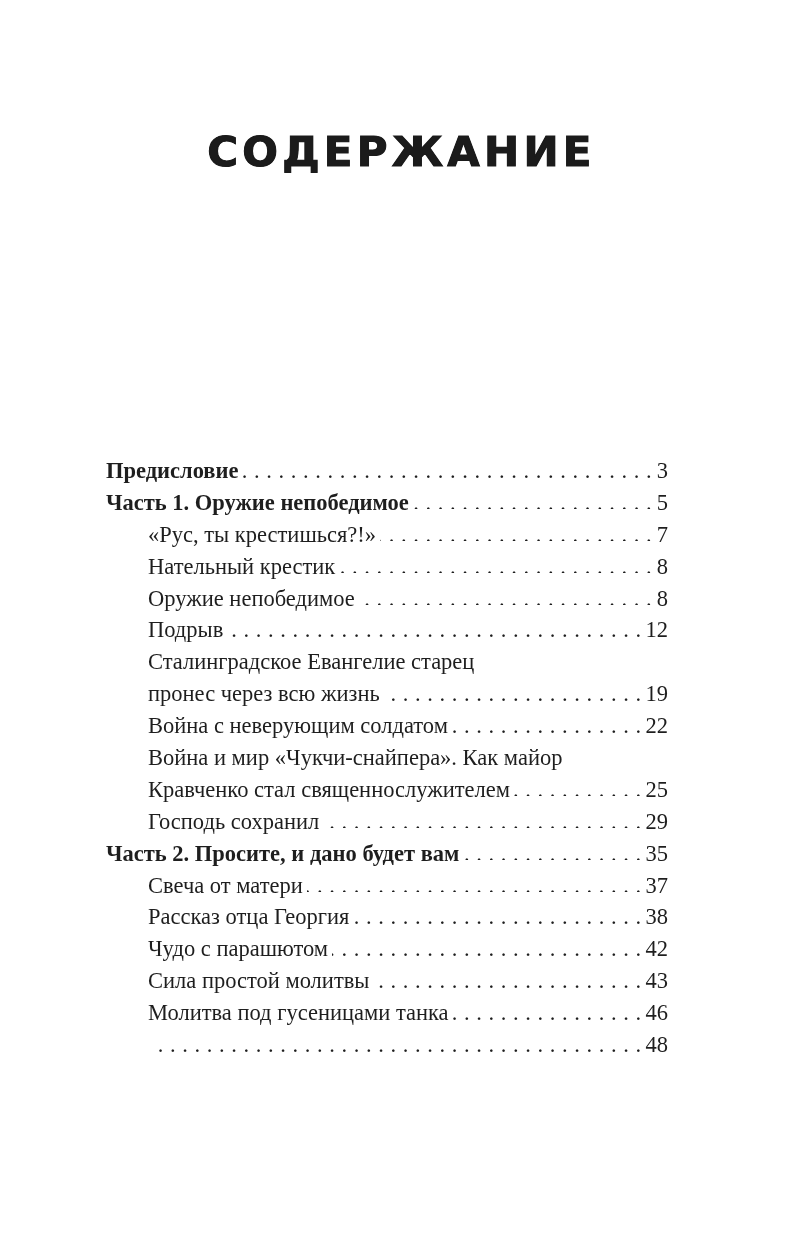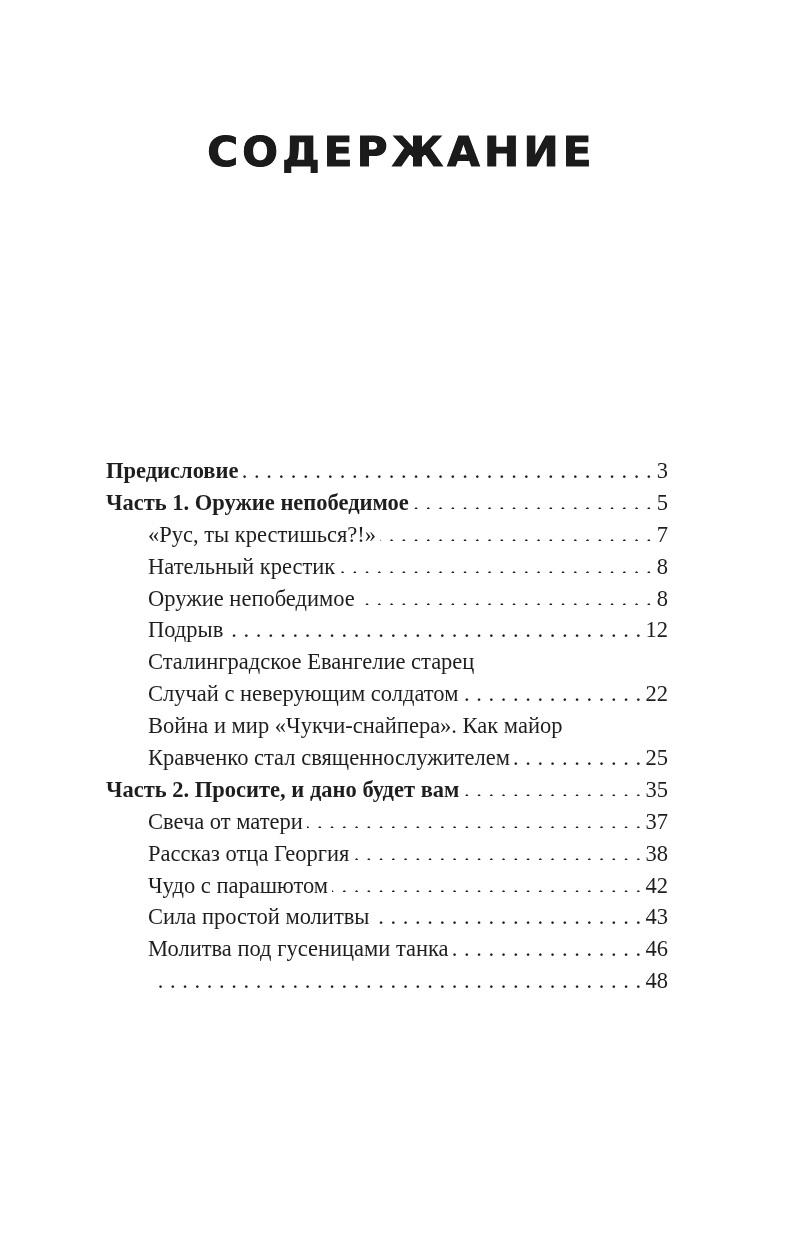--- a/index.html
+++ b/index.html
@@ -111,32 +111,42 @@
   <div class="toc-row sub">
     <span class="toc-label">Подрыв</span>
     <span class="toc-dots"></span>
     <span class="toc-page">12</span>
   </div>
   <div class="toc-row sub continuation">
     <span class="toc-label">Сталинградское Евангелие старец</span>
 
   </div>
   <div class="toc-row sub">
-    <span class="toc-label">Случай с неверующим солдатом</span>
+    <span class="toc-label">пронес через всю жизнь</span>
+    <span class="toc-dots"></span>
+    <span class="toc-page">19</span>
+  </div>
+  <div class="toc-row sub">
+    <span class="toc-label">Война с неверующим солдатом</span>
     <span class="toc-dots"></span>
     <span class="toc-page">22</span>
   </div>
   <div class="toc-row sub continuation">
     <span class="toc-label">Война и мир «Чукчи-снайпера». Как майор</span>
 
   </div>
   <div class="toc-row sub">
     <span class="toc-label">Кравченко стал священнослужителем</span>
     <span class="toc-dots"></span>
     <span class="toc-page">25</span>
+  </div>
+  <div class="toc-row sub">
+    <span class="toc-label">Господь сохранил</span>
+    <span class="toc-dots"></span>
+    <span class="toc-page">29</span>
   </div>
   <div class="toc-row part">
     <span class="toc-label">Часть 2. Просите, и дано будет вам</span>
     <span class="toc-dots"></span>
     <span class="toc-page">35</span>
   </div>
   <div class="toc-row sub">
     <span class="toc-label">Свеча от матери</span>
     <span class="toc-dots"></span>
     <span class="toc-page">37</span>

